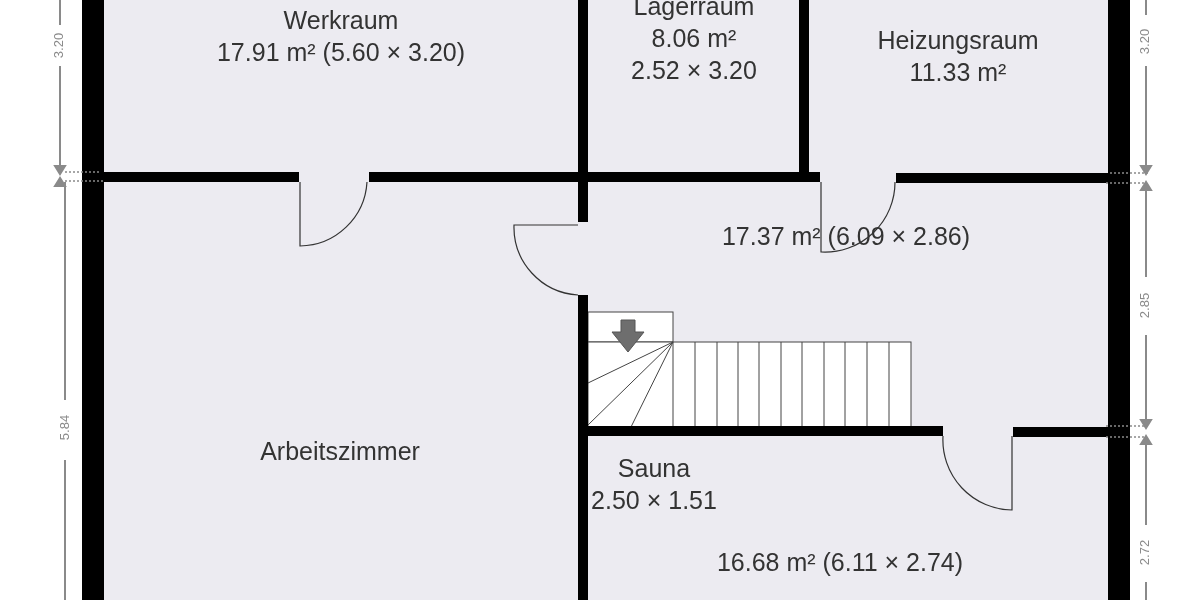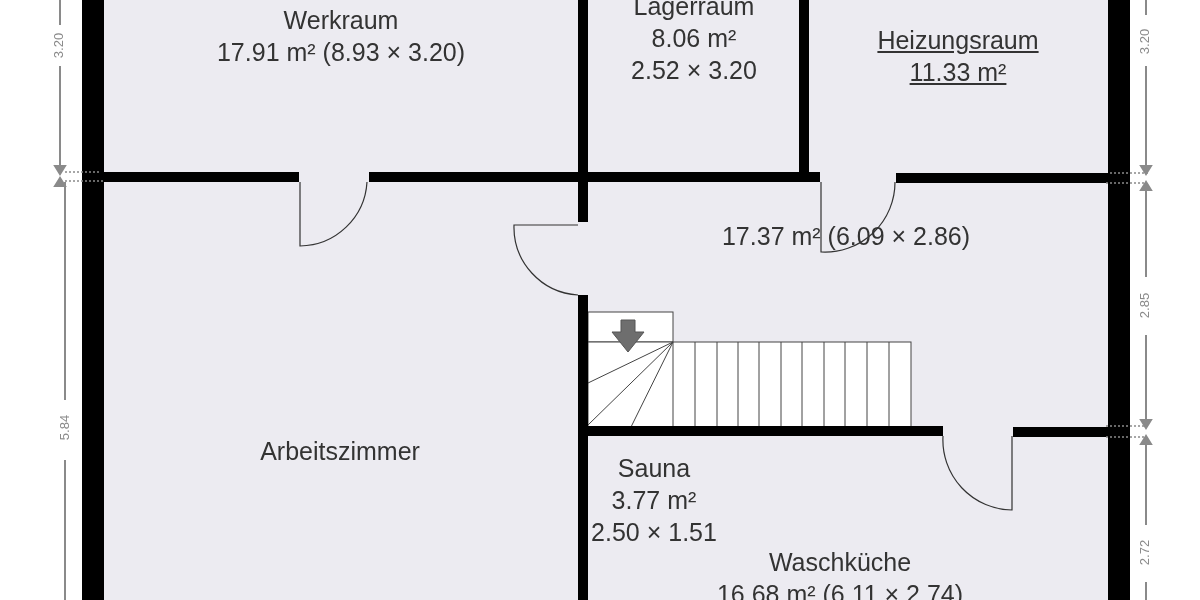--- a/index.html
+++ b/index.html
@@ -104,44 +104,42 @@
 </svg>
 
 <div class="dim" style="left:44px;top:38px;transform:rotate(-90deg);">3.20</div>
 <div class="dim" style="left:50px;top:420px;transform:rotate(-90deg);">5.84</div>
 <div class="dim" style="left:1130px;top:34px;transform:rotate(-90deg);">3.20</div>
 <div class="dim" style="left:1130px;top:298px;transform:rotate(-90deg);">2.85</div>
 <div class="dim" style="left:1130px;top:545px;transform:rotate(-90deg);">2.72</div>
 
 <div class="label" style="left:341px;top:4px;">
   <span>Werkraum</span>
-  <span>17.91 m² (8.93 × 3.20)</span>
+  <span>17.91 m² (5.60 × 3.20)</span>
 </div>
 
 <div class="label" style="left:694px;top:-10px;">
   <span>Lagerraum</span>
   <span>8.06 m²</span>
   <span>2.52 × 3.20</span>
 </div>
 
-<div class="label" style="left:958px;top:24px;text-decoration:underline;">
+<div class="label" style="left:958px;top:24px;">
   <span>Heizungsraum</span>
   <span>11.33 m²</span>
 </div>
 
 <div class="label" style="left:846px;top:220px;">
   <span>17.37 m² (6.09 × 2.86)</span>
 </div>
 
 <div class="label" style="left:340px;top:435px;">
   <span>Arbeitszimmer</span>
 </div>
 
 <div class="label" style="left:654px;top:452px;">
   <span>Sauna</span>
-  <span>3.77 m²</span>
   <span>2.50 × 1.51</span>
 </div>
 
 <div class="label" style="left:840px;top:546px;">
-  <span>Waschküche</span>
   <span>16.68 m² (6.11 × 2.74)</span>
 </div>
 
 </body></html>

